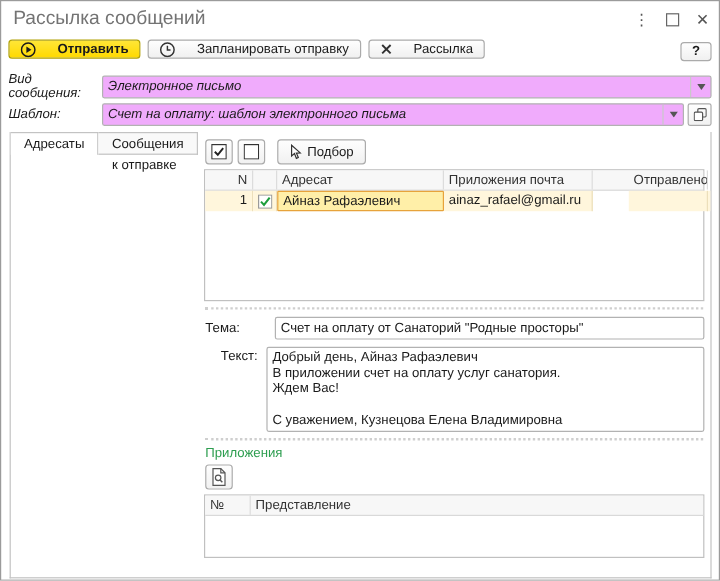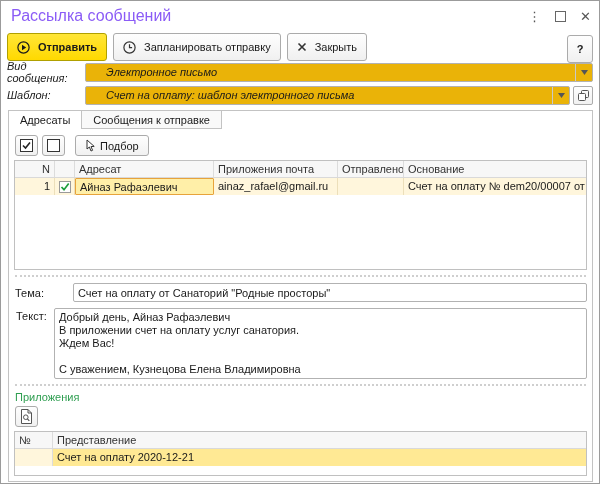--- a/index.html
+++ b/index.html
@@ -12,54 +12,54 @@
   }
   .window {
     width:600px; height:484px;
     border:1px solid #9b9b9b;
     background:#fff;
     position:relative;
     overflow:hidden;
   }
   
   .titlebar { height:30px; display:flex; align-items:center; padding:0 8px 0 10px; }
-  .title { font-size:16px; color:#8b5cf6; flex:1; }
+  .title { font-size:16px; color:#737373; flex:1; }
   .winctl { display:flex; align-items:center; gap:14px; color:#555; }
   .winctl .ctl { cursor:default; font-size:13px; line-height:1; }
   .ctl-kebab { font-size:14px; letter-spacing:0; }
   .ctl-max { width:11px; height:11px; border:1px solid #666; display:inline-block; }
   .ctl-close { font-size:14px; }
   
   .cmdbar { height:28px; display:flex; align-items:flex-start; gap:6px; padding:2px 6px 0 6px; position:relative; }
   .btn {
-    display:inline-flex; align-items:center; gap:8px;
-    height:28px; padding:0 9px;
+    display:inline-flex; align-items:center; gap:18px;
+    height:16px; padding:0 9px;
     background:linear-gradient(#fefefe,#f0f0f0);
     border:1px solid #ababab; border-radius:3px;
     font-size:11px; color:#1a1a1a; cursor:pointer; white-space:nowrap;
   }
   .btn-send {
     background:linear-gradient(#ffe637,#ffd900);
     border-color:#b0a000; font-weight:bold;
   }
   .btn-help { position:absolute; right:6px; top:4px; width:26px; justify-content:center; font-weight:bold; }
   .icon-svg { display:inline-block; vertical-align:middle; }
   
   .frow { display:flex; align-items:center; padding:0 6px; margin-top:3px; height:20px;font-style:italic; }
   .frow .flabel { width:78px; flex:0 0 78px; color:#1a1a1a; }
-  .combo { flex:1; display:flex; align-items:center; height:19px; border:1px solid #b2b2b2; border-radius:2px; background:#eab308; overflow:hidden;padding-left:16px; }
+  .combo { flex:1; display:flex; align-items:center; height:19px; border:1px solid #b2b2b2; border-radius:2px; background:#f0abfc; overflow:hidden; }
   .combo input { flex:1; border:none; outline:none; height:100%; padding:0 4px; font:inherit; color:#1a1a1a; background:transparent; }
   .combo .arrow { width:17px; height:100%; border-left:1px solid #c9c9c9; display:flex; align-items:center; justify-content:center; color:#444; flex:0 0 17px; cursor:pointer; }
   .sq-btn {
     width:20px; height:19px; margin-left:3px; flex:0 0 20px;
     display:inline-flex; align-items:center; justify-content:center;
     background:linear-gradient(#fefefe,#f1f1f1); border:1px solid #ababab; border-radius:2px; cursor:pointer;
   }
   
-  .tabwrap { margin:5px 6px 0 7px; height:372px; display:flex; flex-direction:column;
+  .tabwrap { margin:5px 6px 0 7px; height:372px; display:flex; flex-direction:row;
              border:1px solid #c3c3c3; border-top:none; background:#fff; }
   .tabstrip { display:flex; height:19px; flex:0 0 19px; }
   .tab { padding:0 11px; line-height:18px; border-right:1px solid #c3c3c3; border-top:1px solid #c3c3c3; background:#fff; cursor:pointer; }
   .tab.inactive { background:#f9f9f9; border-bottom:1px solid #c3c3c3; }
   .tabs-fill { flex:1; border-top:1px solid #c3c3c3; }
   .page { flex:1; padding:4px 5px 5px 5px; display:flex; flex-direction:column; overflow:hidden; }
   
   .rcp-tools { display:flex; align-items:center; gap:4px; margin:2px 0 4px 1px; }
   .tool-btn {
     height:21px; min-width:23px; padding:0 4px;
@@ -70,32 +70,32 @@
   
   .grid { border:1px solid #c0c0c0; background:#fff; }
   .grid-head, .grid-row { display:flex; height:17px; line-height:16px; }
   .grid-head { background:#f7f7f7; border-bottom:1px solid #d9d9d9; color:#333; }
   .gc { padding:0 4px; overflow:hidden; white-space:nowrap; border-right:1px solid #dcdcdc; }
   .gc:last-child { border-right:none; }
   .c-n { width:40px; flex:0 0 40px; text-align:right; }
   .c-chk { width:20px; flex:0 0 20px; display:flex; align-items:center; justify-content:center; padding:0; }
   .c-name { width:139px; flex:0 0 139px; }
   .c-mail { width:124px; flex:0 0 124px; }
-  .c-sent { width:66px; flex:0 0 66px; }
+  .c-sent { width:66px; flex:0 0 66px;margin-left:30px; }
   .c-basis { flex:1; }
   .rcp-grid { height:110px; flex:0 0 110px; }
   .sel-row .gc { background:#fff6dc; border-right-color:#ecdfba; }
   .sel-cell { background:#ffefa8 !important; border:1px solid #e7a33b !important; border-radius:1px; }
   
   .split { border-top:2px dotted #cfcfcf; margin:5px 1px 4px 1px; height:0; }
   
   .inline-row { display:flex; align-items:center; margin:2px 0 0 1px; }
   .inline-row .slabel { width:38px; flex:0 0 38px; color:#1a1a1a; }
   .tfield { flex:1; height:19px; border:1px solid #b2b2b2; border-radius:2px; padding:0 4px; font:inherit; outline:none; color:#1a1a1a;margin-left:20px; }
-  .body-row { display:flex; align-items:flex-start; margin:6px 0 0 2px; }
+  .body-row { display:flex; align-items:flex-start; margin:6px 0 0 14px; }
   .body-row .slabel { width:38px; flex:0 0 38px; padding-top:2px; }
   .tarea {
     flex:1; height:71px; resize:none; border:1px solid #b2b2b2; border-radius:2px;
     font:inherit; line-height:13px; padding:2px 4px; outline:none; color:#1a1a1a; overflow:hidden;
   }
   
   .att-title { color:#2e9e50; margin:1px 0 3px 1px; }
   .att-tools { margin:0 0 4px 1px; }
   .att-grid { height:53px; }
   .ac-n { width:38px; flex:0 0 38px; }
@@ -129,21 +129,21 @@
       <svg class="icon-svg" width="13" height="13" viewBox="0 0 13 13">
           <circle cx="6.5" cy="6.5" r="5.6" fill="none" stroke="#333" stroke-width="1.2"></circle>
           <path d="M6.5 3.2 V6.7 H9.1" fill="none" stroke="#333" stroke-width="1.2"></path>
         </svg>
       <span>Запланировать отправку</span>
     </button>
     <button class="btn">
       <svg class="icon-svg" width="10" height="10" viewBox="0 0 10 10">
           <path d="M1.5 1.5 L8.5 8.5 M8.5 1.5 L1.5 8.5" stroke="#333" stroke-width="1.6"></path>
         </svg>
-      <span>Закрыть</span>
+      <span>Рассылка</span>
     </button>
     <button class="btn btn-help">
       <span>?</span>
     </button>
   </div>
 
   <div class="frow">
     <span class="flabel">Вид сообщения:</span>
     <div class="combo">
       <input readonly="" value="Электронное письмо" style="">
@@ -253,22 +253,18 @@
               <circle cx="5.8" cy="8.2" r="2.3" fill="none" stroke="#555" stroke-width="1"></circle>
               <path d="M7.4 9.9 L9.3 11.9" stroke="#555" stroke-width="1.2"></path>
             </svg>
         </span>
       </div>
       <div class="grid att-grid">
         <div class="grid-head">
           <div class="gc ac-n">№</div>
           <div class="gc ac-name">Представление</div>
         </div>
-        <div class="grid-row att-sel">
-          <div class="gc ac-n"></div>
-          <div class="gc ac-name">Счет на оплату 2020-12-21</div>
-        </div>
       </div>
 
     </div>
   </div>
 
 </div>
 
 </body></html>

